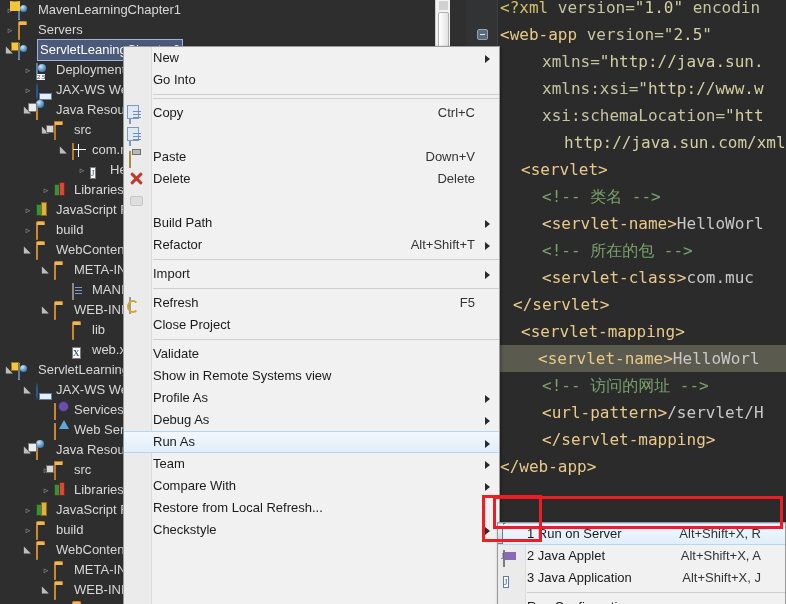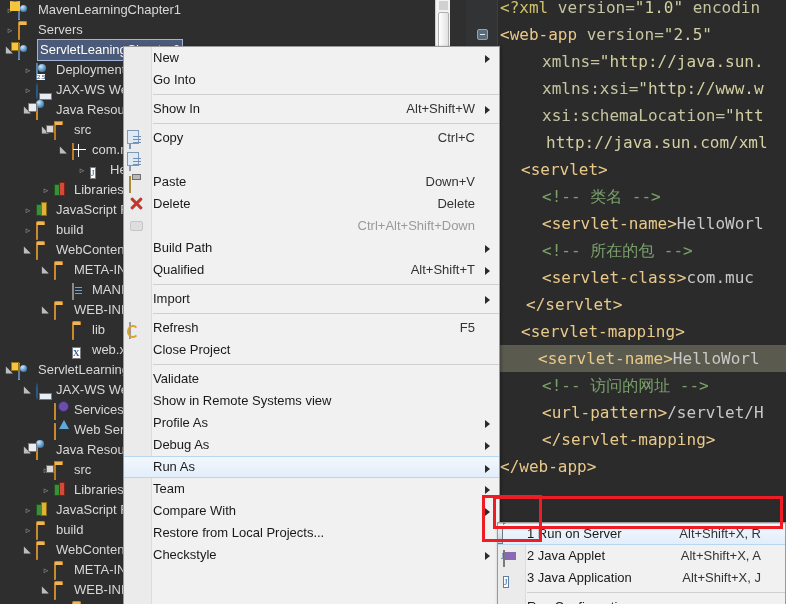--- a/index.html
+++ b/index.html
@@ -303,27 +303,27 @@
         <div class="fold" style="position: absolute; top: 164px;"></div>
         <div class="fold" style="position: absolute; top: 326px;"></div>
       </div>
     <div id="editor-marker-strip"></div>
     <div id="editor-lines">
         <div class="code-line" style="top: -6px; padding-left: 0px;"><span class="pi">&lt;?xml </span><span class="att">version=</span><span class="val">"1.0"</span><span class="att"> encodin</span></div>
         <div class="code-line" style="top: 21px; padding-left: 0px;"><span class="tag">&lt;web-app </span><span class="att">version=</span><span class="val">"2.5"</span></div>
         <div class="code-line" style="top: 48px; padding-left: 42px;"><span class="att">xmlns=</span><span class="val">"http://java.sun.</span></div>
         <div class="code-line" style="top: 75px; padding-left: 42px;"><span class="att">xmlns:xsi=</span><span class="val">"http://www.w</span></div>
         <div class="code-line" style="top: 102px; padding-left: 42px;"><span class="att">xsi:schemaLocation=</span><span class="val">"htt</span></div>
-        <div class="code-line" style="top: 129px; padding-left: 46px;"><span class="val">http://java.sun.com/xml</span></div>
+        <div class="code-line" style="top: 129px; padding-left: 64px;"><span class="val">http://java.sun.com/xml</span></div>
         <div class="code-line" style="top: 156px; padding-left: 21px;"><span class="tag">&lt;servlet&gt;</span></div>
         <div class="code-line" style="top: 183px; padding-left: 42px;"><span class="cmt">&lt;!-- 类名 --&gt;</span></div>
         <div class="code-line" style="top: 210px; padding-left: 42px;"><span class="tag">&lt;servlet-name&gt;</span><span class="">HelloWorl</span></div>
         <div class="code-line" style="top: 237px; padding-left: 42px;"><span class="cmt">&lt;!-- 所在的包 --&gt;</span></div>
         <div class="code-line" style="top: 264px; padding-left: 42px;"><span class="tag">&lt;servlet-class&gt;</span><span class="">com.muc</span></div>
-        <div class="code-line" style="top: 291px; padding-left: 26px;"><span class="tag">&lt;/servlet&gt;</span></div>
+        <div class="code-line" style="top: 291px; padding-left: 13px;"><span class="tag">&lt;/servlet&gt;</span></div>
         <div class="code-line" style="top: 318px; padding-left: 21px;"><span class="tag">&lt;servlet-mapping&gt;</span></div>
         <div class="code-line hl" style="top: 345px; padding-left: 42px; left: 30px; width: 290px;"><span class="tag">&lt;servlet-name&gt;</span><span class="">HelloWorl</span></div>
         <div class="code-line" style="top: 372px; padding-left: 42px;"><span class="cmt">&lt;!-- 访问的网址 --&gt;</span></div>
         <div class="code-line" style="top: 399px; padding-left: 42px;"><span class="tag">&lt;url-pattern&gt;</span><span class="">/servlet/H</span></div>
         <div class="code-line" style="top: 426px; padding-left: 42px;"><span class="tag">&lt;/servlet-mapping&gt;</span></div>
         <div class="code-line" style="top: 453px; padding-left: 0px;"><span class="tag">&lt;/web-app&gt;</span></div>
       </div>
   </div>
 
   <div id="explorer">
@@ -551,25 +551,20 @@
     <div class="gutter-col"></div>
     <div id="ctxmenu-items">
         <div class="mi">
           <span class="mtext">New</span>
           <span class="marrow"></span>
         </div>
         <div class="mi">
           <span class="mtext">Go Into</span>
         </div>
         <div class="msep"></div>
-        <div class="mi">
-          <span class="mtext">Show In</span>
-          <span class="maccel">Alt+Shift+W</span>
-          <span class="marrow"></span>
-        </div>
         <div class="msep"></div>
         <div class="mi">
           <span class="micon"><span class="i-copy"></span></span>
           <span class="mtext">Copy</span>
           <span class="maccel">Ctrl+C</span>
         </div>
         <div class="mi">
           <span class="micon"><span class="i-copy"></span></span>
         </div>
         <div class="mi">
@@ -577,28 +572,27 @@
           <span class="mtext">Paste</span>
           <span class="maccel">Down+V</span>
         </div>
         <div class="mi">
           <span class="micon"><span class="i-delete"></span></span>
           <span class="mtext">Delete</span>
           <span class="maccel">Delete</span>
         </div>
         <div class="mi disabled">
           <span class="micon"><span class="i-remove"></span></span>
-          <span class="maccel">Ctrl+Alt+Shift+Down</span>
         </div>
         <div class="mi">
           <span class="mtext">Build Path</span>
           <span class="marrow"></span>
         </div>
         <div class="mi">
-          <span class="mtext">Qualified</span>
+          <span class="mtext">Refactor</span>
           <span class="maccel">Alt+Shift+T</span>
           <span class="marrow"></span>
         </div>
         <div class="msep"></div>
         <div class="mi">
           <span class="mtext">Import</span>
           <span class="marrow"></span>
         </div>
         <div class="msep"></div>
         <div class="mi">
@@ -630,21 +624,21 @@
         </div>
         <div class="mi">
           <span class="mtext">Team</span>
           <span class="marrow"></span>
         </div>
         <div class="mi">
           <span class="mtext">Compare With</span>
           <span class="marrow"></span>
         </div>
         <div class="mi">
-          <span class="mtext">Restore from Local Projects...</span>
+          <span class="mtext">Restore from Local Refresh...</span>
         </div>
         <div class="mi">
           <span class="mtext">Checkstyle</span>
           <span class="marrow"></span>
         </div>
       </div>
   </div>
 
   <div id="submenu">
     <div class="gutter-col"></div>

